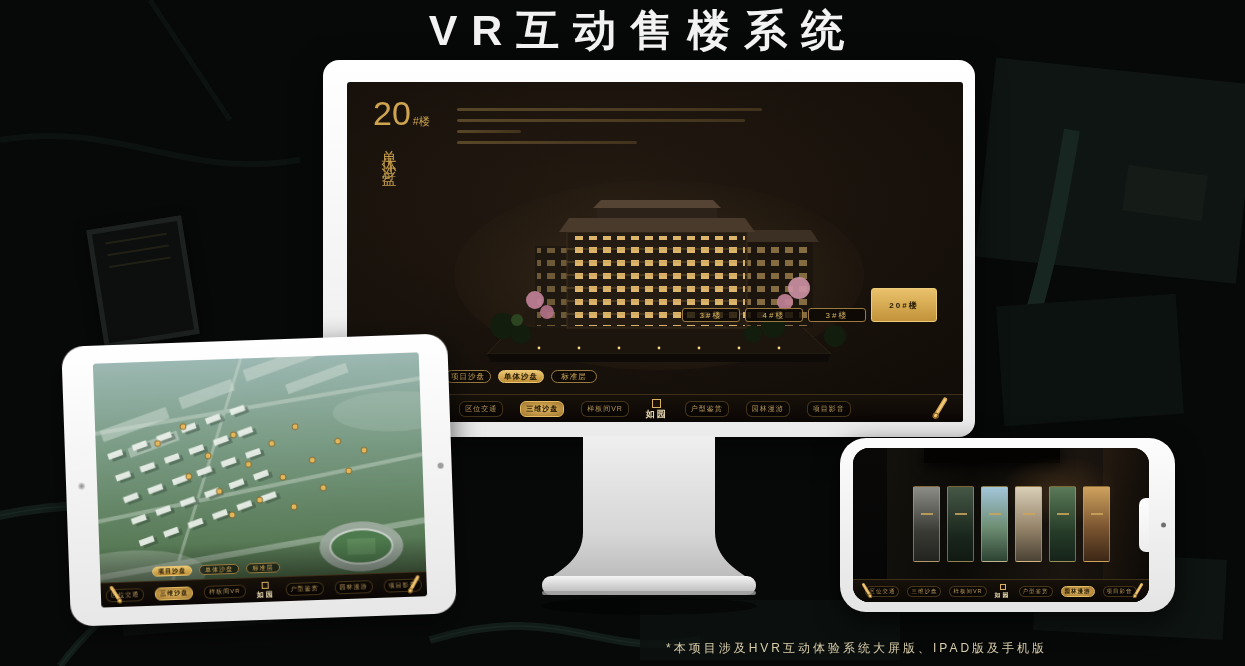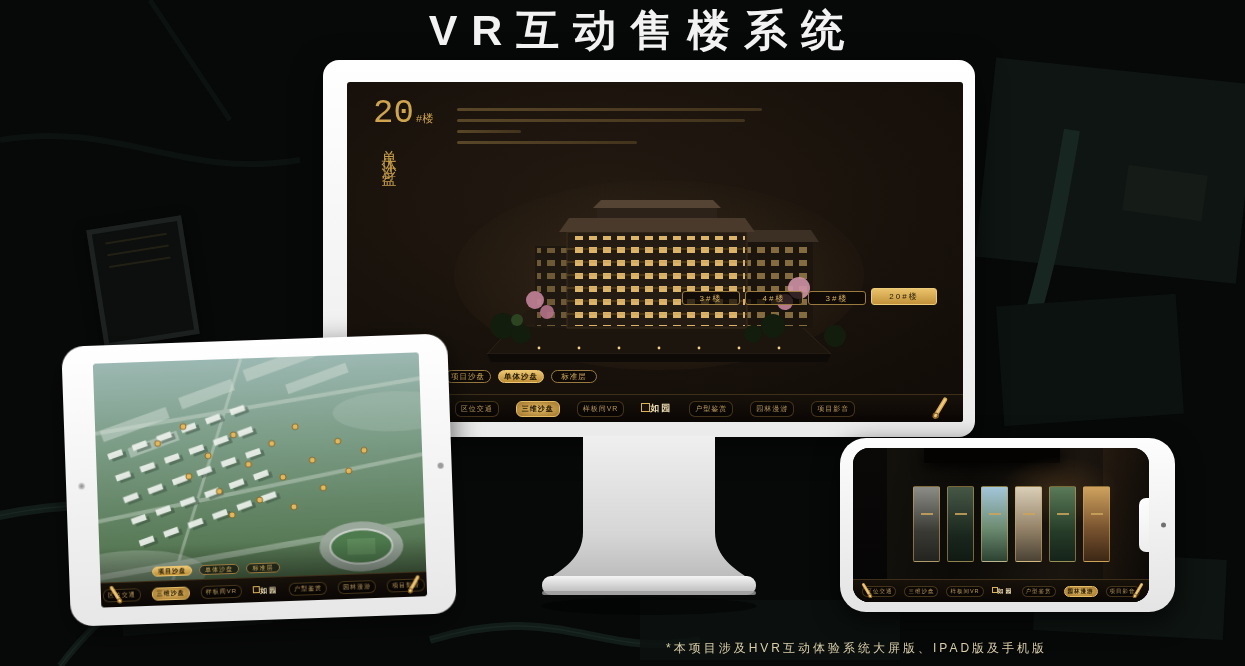--- a/index.html
+++ b/index.html
@@ -13,55 +13,55 @@
   
   .footnote{position:absolute;left:666px;top:640px;z-index:10;color:#d9cdaa;
             font-size:12px;letter-spacing:3px;white-space:nowrap;}
   
   .monitor{position:absolute;left:323px;top:60px;width:652px;height:560px;z-index:2;}
   .m-frame{position:absolute;left:0;top:0;width:652px;height:377px;border-radius:16px;
            background:linear-gradient(#ffffff,#ebebeb);box-shadow:0 8px 30px rgba(0,0,0,.6);}
   .m-screen{position:absolute;left:24px;top:22px;width:616px;height:340px;border-radius:3px;overflow:hidden;
             background:radial-gradient(130% 120% at 42% 35%,#231a11 0%,#140e09 55%,#0b0705 100%);}
   .m-head{position:absolute;left:26px;top:14px;color:#cfa44f;}
-  .m-num{font-family:Liberation Mono, monospace;font-size:34px;line-height:1;}
+  .m-num{font-family:Liberation Sans, sans-serif;font-size:34px;line-height:1;}
   .m-num .sfx{font-style:normal;font-size:11px;margin-left:2px;}
   .m-sub{writing-mode:vertical-rl;font-family:"DejaVu Serif",serif;font-size:15px;
          letter-spacing:7px;margin:8px 0 0 6px;color:#c69d4b;}
   .m-desc{position:absolute;left:110px;top:18px;width:330px;}
   .m-desc i{display:block;height:3px;border-radius:2px;margin:8px 0;
             background:linear-gradient(90deg,#8a6f3d,#5f4a28);opacity:.55;}
   .m-desc i:nth-child(1){width:305px}.m-desc i:nth-child(2){width:288px}
   .m-desc i:nth-child(3){width:64px}.m-desc i:nth-child(4){width:180px}
   .bld{position:absolute;left:100px;top:58px;width:430px;height:235px;}
   .bbtns{position:absolute;right:26px;top:206px;display:flex;flex-direction:row;gap:5px;align-items:flex-end;}
   .bbtn{width:58px;height:14px;font-size:8px;letter-spacing:2px;color:#d8b25c;cursor:pointer;
         background:rgba(12,8,4,.78);border:1px solid #9a7a3e;border-radius:3px;
         display:flex;align-items:center;justify-content:center;font-family:inherit;padding:0;}
-  .bbtn.active{width:66px;height:17px;background:linear-gradient(#e9c26b,#c2923a);
-               color:#241a05;border-color:#eccb79;font-weight:normal;}
+  .bbtn.active{width:66px;height:34px;background:linear-gradient(#e9c26b,#c2923a);
+               color:#241a05;border-color:#eccb79;font-weight:bold;}
   .vtabs{position:absolute;display:flex;gap:7px;}
   .m-screen .vtabs{left:98px;bottom:39px;}
   .vtab{min-width:46px;height:13px;font-size:7.5px;letter-spacing:1px;color:#d2ab58;cursor:pointer;
         background:rgba(10,7,3,.6);border:1px solid #9a7a3e;border-radius:7px;
         display:flex;align-items:center;justify-content:center;font-family:inherit;padding:0 5px;}
   .vtab.active{background:linear-gradient(#ecc671,#bd8e36);color:#241a05;border-color:#ecc671;font-weight:bold;}
   
   .gnav{position:absolute;left:0;right:0;bottom:0;display:flex;align-items:center;justify-content:center;
         background:linear-gradient(#17110a,#0a0604);border-top:1px solid #3d2f1a;}
   .gnav--m{height:27px;gap:17px;}
   .gnav--t{height:24px;gap:11px;}
   .gnav--p{height:22px;gap:8px;}
   .gitem{color:#b9995c;border:1px solid rgba(160,125,60,.38);border-radius:6px;cursor:pointer;
          background:rgba(0,0,0,.35);padding:2px 5px;letter-spacing:1px;font-family:inherit;white-space:nowrap;}
   .gnav--m .gitem{font-size:7px;}
   .gnav--t .gitem{font-size:6px;padding:1px 4px;}
   .gnav--p .gitem{font-size:5.5px;padding:1px 3px;}
   .gitem.active{background:radial-gradient(#e5bd65,#a0742c);color:#221806;border-color:#e5bd65;font-weight:bold;}
-  .glogo{display:flex;flex-direction:row;align-items:center;line-height:1;cursor:pointer;}
+  .glogo{display:flex;flex-direction:column;align-items:center;line-height:1;cursor:pointer;}
   .glogo .seal{width:7px;height:7px;border:1px solid #d8b25c;background:#1a120a;margin-bottom:2px;}
   .glogo b{color:#e8d9b0;font-size:9px;letter-spacing:2px;font-weight:bold;}
   .gnav--t .glogo b{font-size:7px}.gnav--t .glogo .seal{width:5px;height:5px;}
   .gnav--p .glogo b{font-size:6px}.gnav--p .glogo .seal{width:4px;height:4px;}
   .scroll{position:absolute;bottom:3px;}
   .scroll--r{right:14px;}
   .scroll--l{left:8px;transform:scaleX(-1);}
   
   .stand{position:absolute;left:216px;top:376px;width:220px;height:182px;}
   

